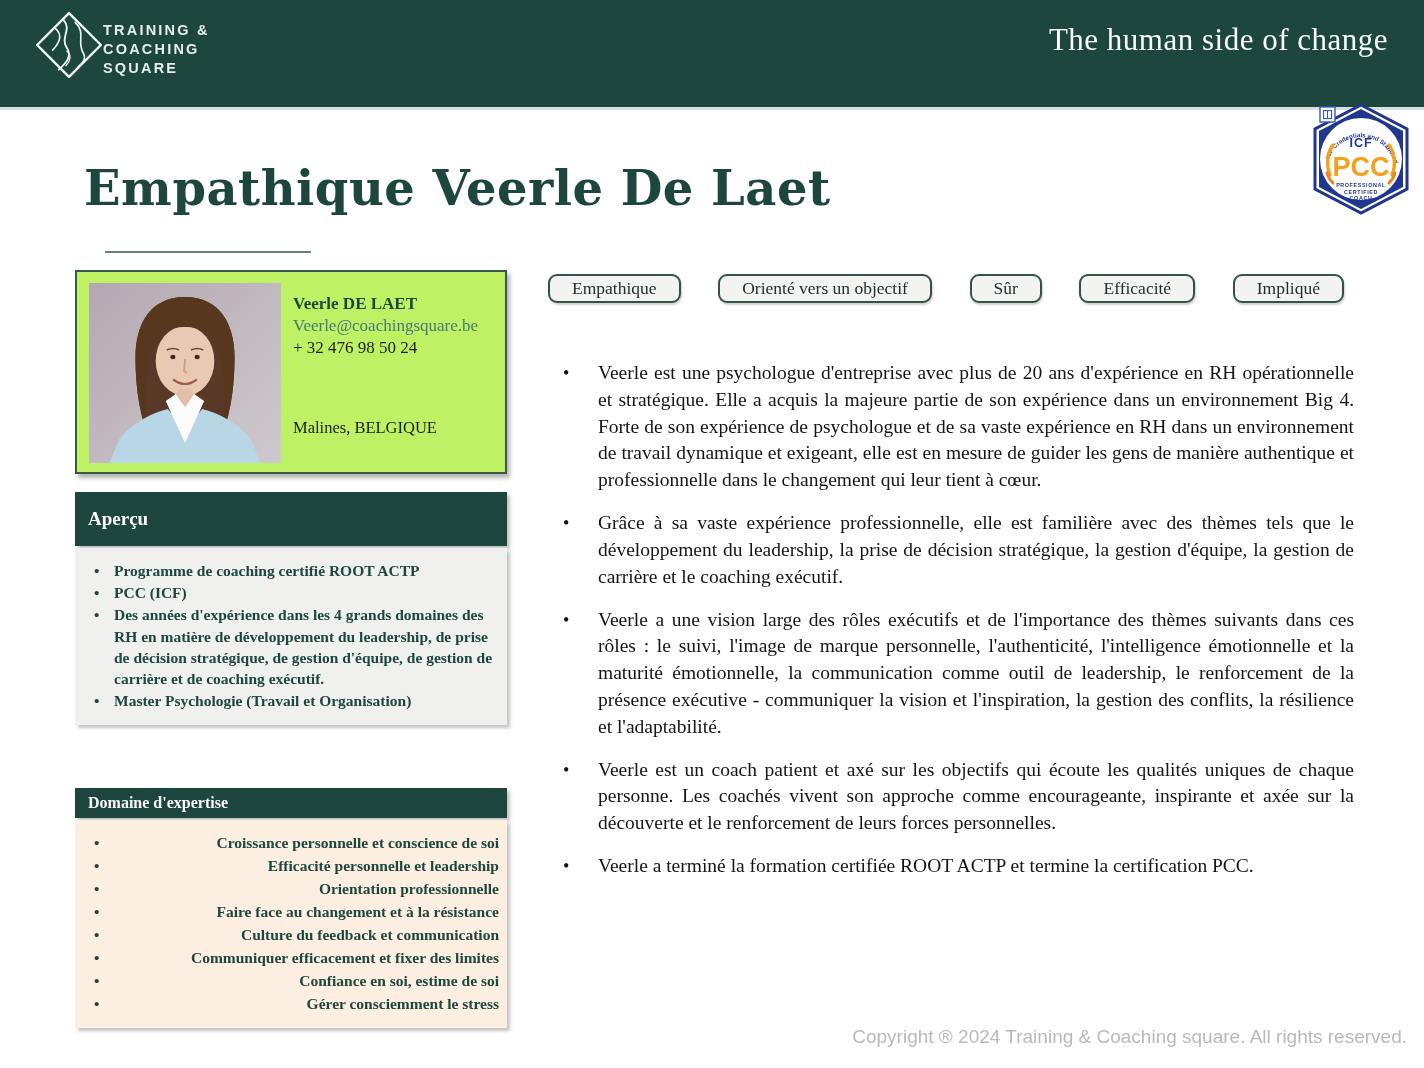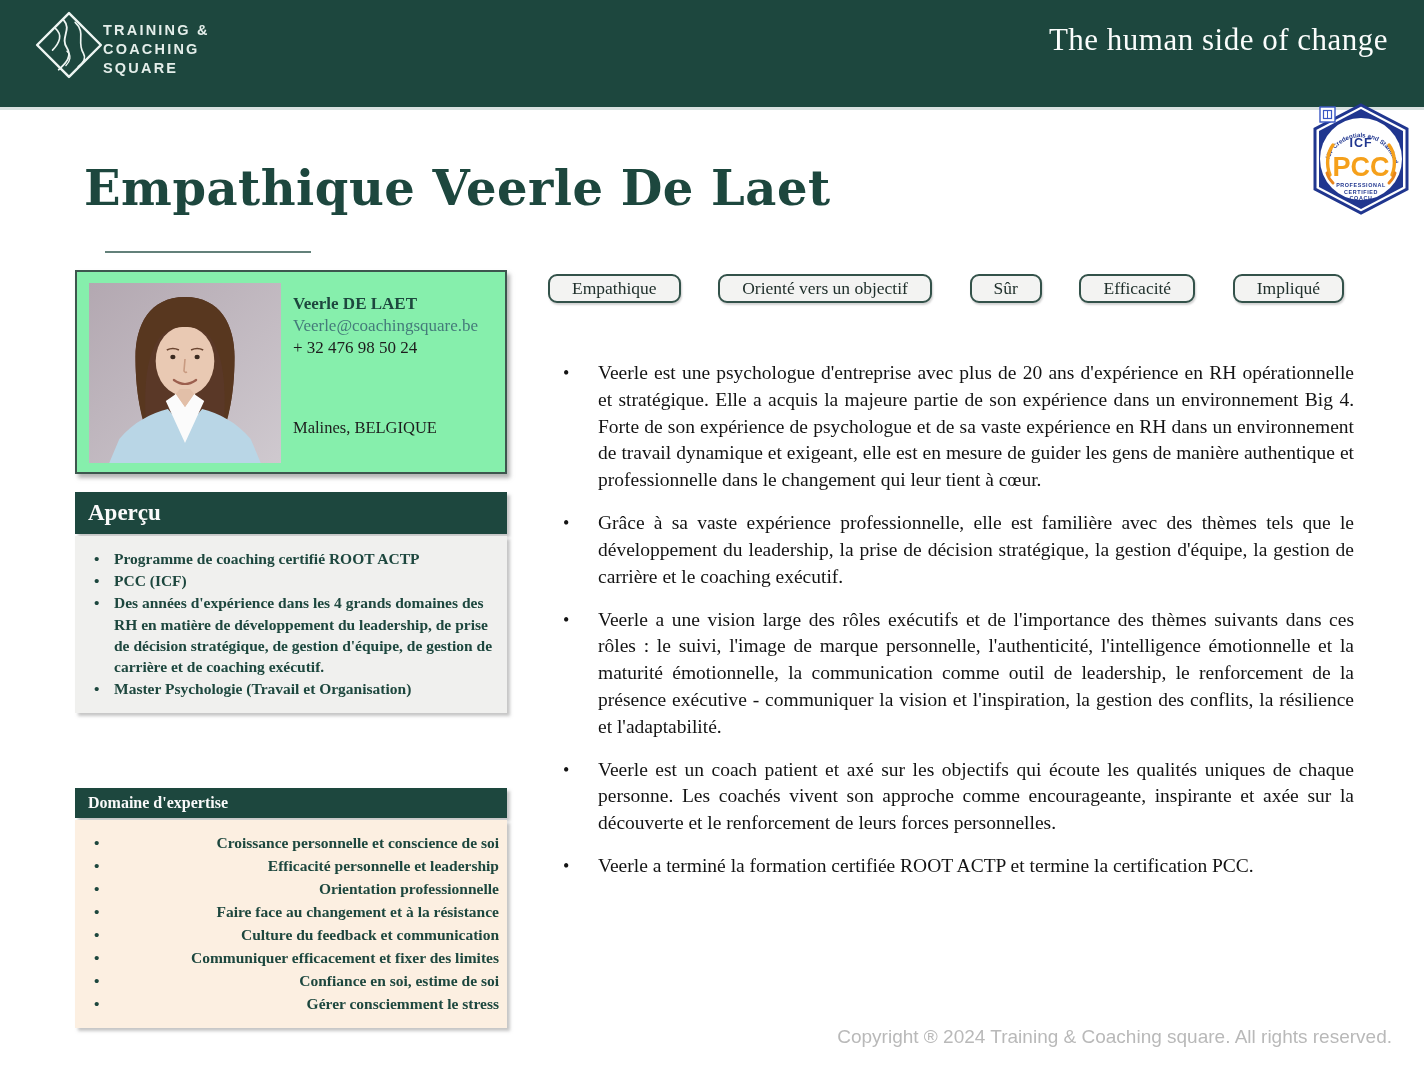--- a/index.html
+++ b/index.html
@@ -44,36 +44,36 @@
   }
   .title-rule{
     position:absolute;left:105px;top:251px;width:206px;height:2px;
     background:#63817a;
   }
   
   .pcc-badge{position:absolute;left:1306px;top:101px;width:110px;height:116px;}
   
   .card{
     position:absolute;left:75px;top:270px;width:432px;height:204px;
-    background:#86efac;border:2px solid #3d564e;
+    background:#bef264;border:2px solid #3d564e;
     box-shadow:3px 4px 4px rgba(120,120,120,.55);
   }
   .card-photo{position:absolute;left:12px;top:11px;width:192px;height:180px;}
   .card-info{position:absolute;left:216px;top:22px;width:204px;font-size:17px;}
   .card-name{font-weight:bold;color:var(--brand-green,#1d473e);margin-bottom:2px;}
   .card-email{color:var(--email-teal,#447b7a);margin-bottom:2px;}
   .card-phone{color:#1d1d1d;}
   .card-location{margin-top:60px;color:#1d1d1d;font-size:16.5px;}
   
   .panel{position:absolute;left:75px;width:432px;}
   .panel-apercu{top:492px;}
   .panel-domaine{top:788px;}
   .panel-head{
     background:var(--brand-green,#1d473e);color:#fafafa;
-    font-weight:bold;font-size:23px;padding:8px 13px;
+    font-weight:bold;font-size:19px;padding:16px 13px;
     box-shadow:3px 3px 3px rgba(150,150,150,.55);
   }
   .panel-domaine .panel-head{font-size:16px;padding:6px 13px;}
   .panel-body{
     padding:12px 8px 12px 12px;margin-top:2px;
     box-shadow:3px 3px 3px rgba(150,150,150,.55);
   }
   .panel-apercu .panel-body{background:var(--panel-gray,#f0f0ee);}
   .panel-domaine .panel-body{background:var(--panel-peach,#fcefe1);text-align:right;}
   .panel-body ul{list-style:none;}
@@ -100,21 +100,21 @@
   }
   
   .bio{position:absolute;left:560px;top:360px;width:794px;}
   .bio-item{
     position:relative;padding-left:38px;margin-bottom:16px;
     text-align:justify;font-size:19.5px;line-height:1.375;color:#141414;
   }
   .bio-item::before{content:"•";position:absolute;left:3px;top:1px;font-size:18px;}
   
   .copyright{
-    position:absolute;right:32px;top:1026px;
+    position:absolute;right:17px;top:1026px;
     font-family:"Liberation Sans",sans-serif;
     font-size:19px;color:#b9b9b9;
   }
 </style>
 </head>
 <body>
 
 <div class="header">
   <span class="logo-mark">
     <svg viewBox="0 0 70 70" width="72" height="72">

